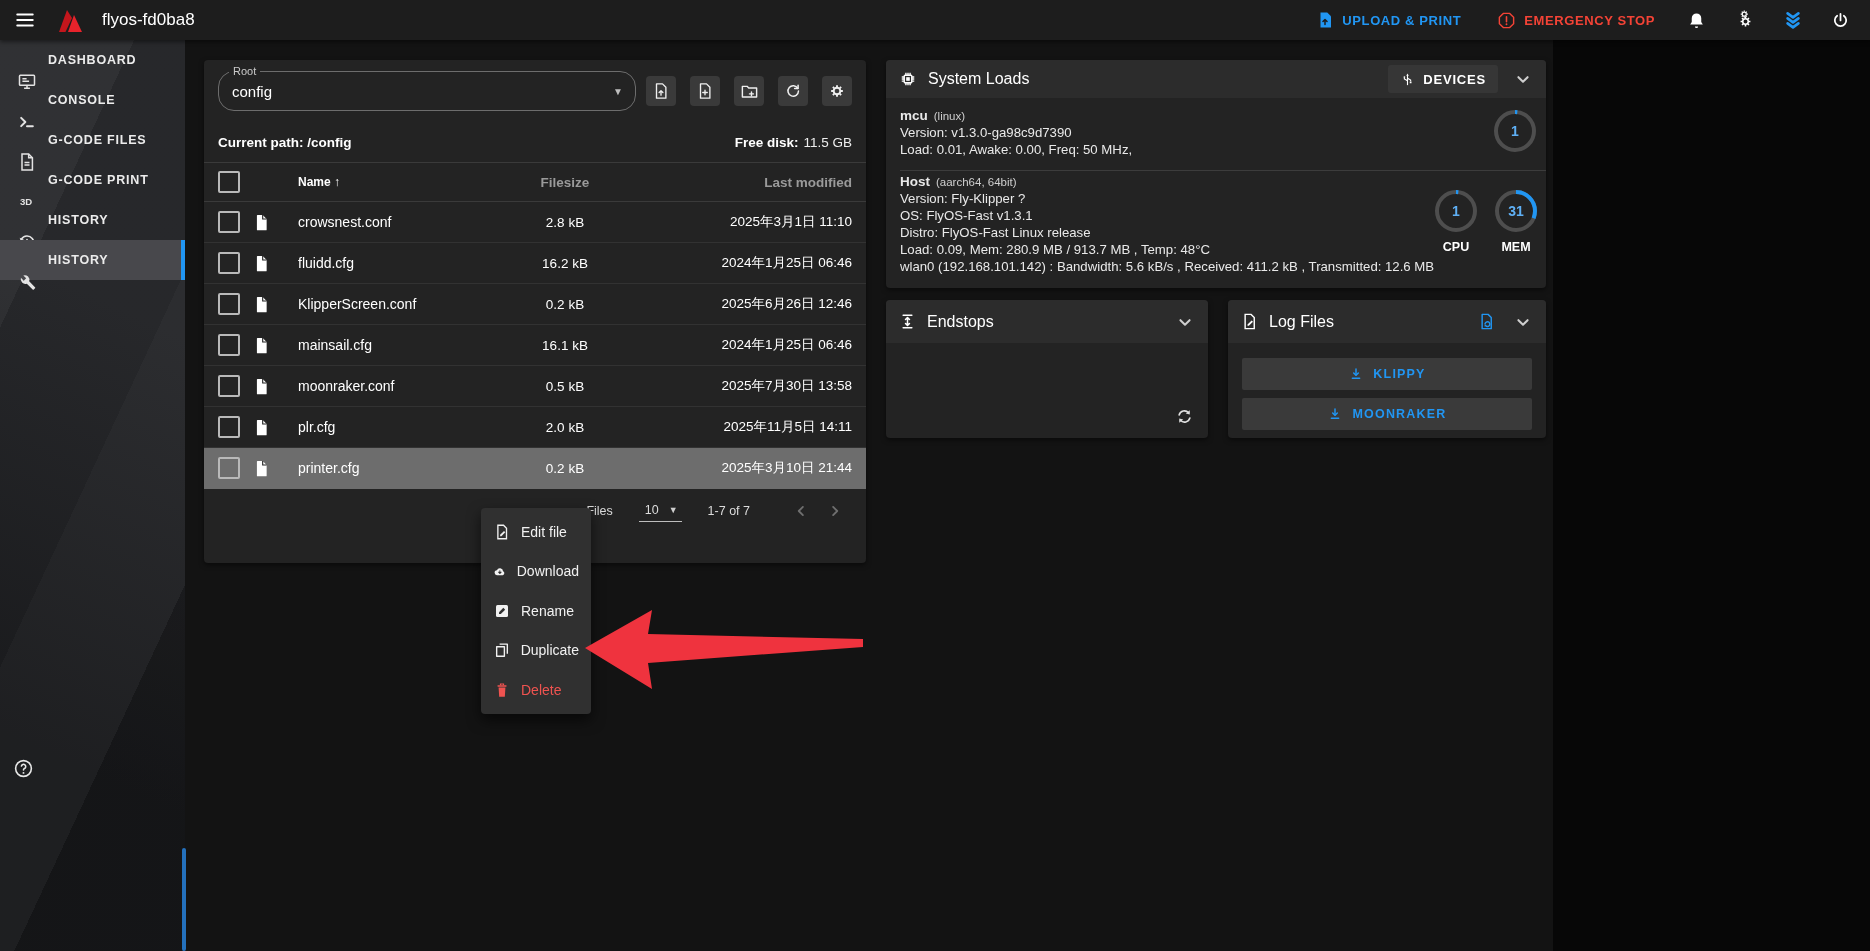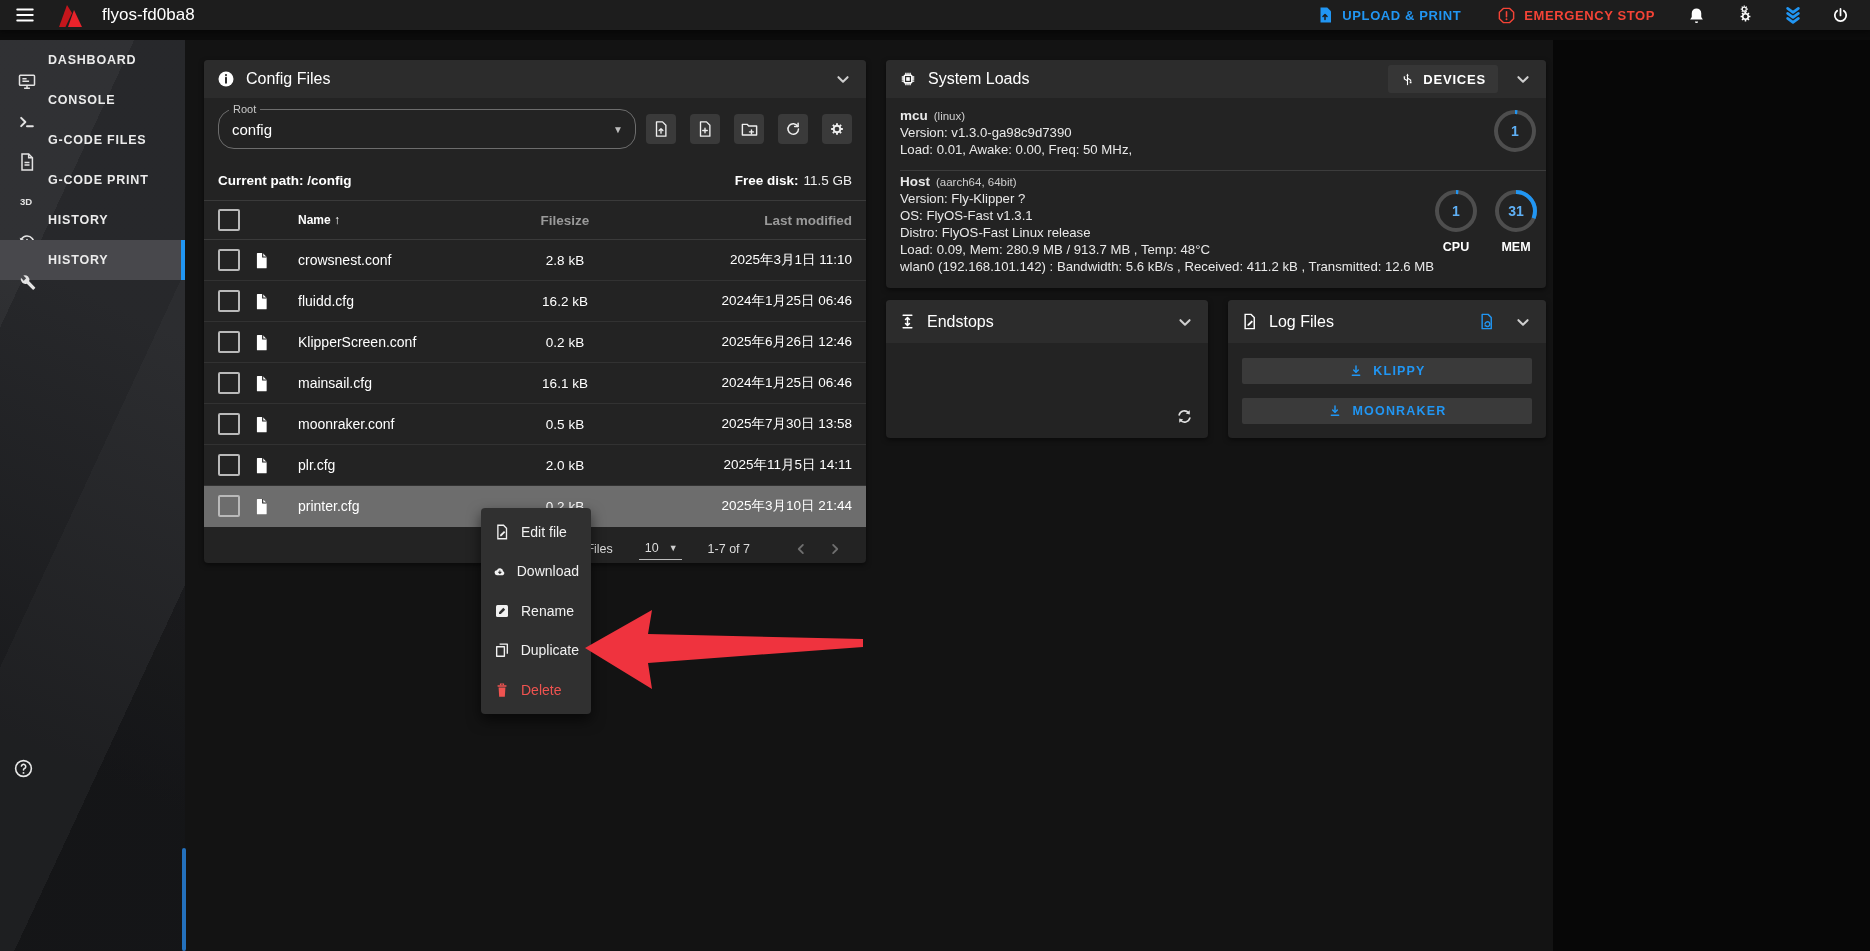--- a/index.html
+++ b/index.html
@@ -1,21 +1,21 @@
 <!DOCTYPE html>
 <html><head>
 <meta charset="utf-8">
 <style>
   html,body{margin:0;padding:0;background:#0b0b0b;}
   body{width:1870px;height:951px;position:relative;overflow:hidden;
        font-family:"Liberation Sans",sans-serif;color:#fff;-webkit-font-smoothing:antialiased;}
   svg{display:block}
 
   
-  .topbar{position:absolute;left:0;top:0;width:1870px;height:30px;background:#1d1d1d;
+  .topbar{position:absolute;left:0;top:0;width:1870px;height:40px;background:#1d1d1d;
           display:flex;align-items:center;z-index:30;box-shadow:0 2px 4px rgba(0,0,0,.45);}
   .hamburger{margin-left:14px;cursor:pointer}
   .logo{margin-left:18px}
   .app-title{margin-left:14px;font-size:17px;color:#fff;}
   .tb-right{margin-left:auto;display:flex;align-items:center;gap:24px;margin-right:18px;}
   .tb-btn{display:flex;align-items:center;gap:8px;font-size:13px;font-weight:bold;
           letter-spacing:.6px;cursor:pointer;padding:4px 6px;border-radius:3px;}
   .tb-upload{color:#2196f3}
   .tb-estop{color:#f44336}
   .tb-icon{cursor:pointer;padding:2px;}
@@ -83,21 +83,21 @@
   .sl-div{position:absolute;left:14px;right:0;top:110px;height:1px;background:#3c3c3c;}
   .gauge{position:absolute;width:46px;}
   .gauge-lb{position:absolute;width:46px;text-align:center;font-size:12.5px;font-weight:bold;color:#fff;}
 
   
   .card-end{left:886px;top:300px;width:322px;height:138px;}
   .card-end .card-header,.card-log .card-header{height:43px;}
   .end-msg{position:absolute;left:14px;top:52px;width:296px;font-size:12.5px;line-height:17px;color:#e3e3e3;}
   .sync-btn{position:absolute;right:14px;bottom:12px;color:#dfdfdf;cursor:pointer;}
   .card-log{left:1228px;top:300px;width:318px;height:138px;}
-  .log-btn{position:absolute;left:14px;width:290px;height:26px;background:#3a3a3a;border-radius:2px;
+  .log-btn{position:absolute;left:14px;width:290px;height:32px;background:#3a3a3a;border-radius:2px;
            display:flex;align-items:center;justify-content:center;gap:9px;color:#2196f3;
            font-size:12.5px;font-weight:bold;letter-spacing:1.2px;cursor:pointer;}
 
   
   .ctx-menu{position:absolute;left:481px;top:508px;width:110px;background:#303030;border-radius:4px;
             box-shadow:0 6px 14px rgba(0,0,0,.6);padding:4px 0;z-index:40;}
   .ctx-item{height:39.5px;display:flex;align-items:center;gap:10px;padding:0 12px;font-size:14px;color:#f1f1f1;cursor:pointer;}
   .ctx-item.danger{color:#ef5350;}
 
   .arrow-overlay{position:absolute;left:575px;top:598px;z-index:50;pointer-events:none;}
@@ -250,34 +250,20 @@
     <svg width="21" height="21" viewBox="0 0 24 24" fill="none" stroke="#e8e8e8" stroke-width="1.8">
         <circle cx="12" cy="12" r="9"></circle>
         <path d="M9.6 9.2a2.5 2.5 0 1 1 3.4 2.8c-.8.4-1 1-1 1.8" stroke-linecap="round"></path>
         <circle cx="12" cy="17" r="1.1" fill="#e8e8e8" stroke="none"></circle>
       </svg>
   </span>
   <span class="side-scroll"></span>
 </nav>
 
 <section class="card card-config">
-  <div class="card-header">
-    <svg width="20" height="20" viewBox="0 0 24 24">
-        <circle cx="12" cy="12" r="9" fill="#fff"></circle>
-        <path d="M12 10.5v6" stroke="#2c2c2c" stroke-width="2.4" stroke-linecap="round"></path>
-        <circle cx="12" cy="7.3" r="1.3" fill="#2c2c2c"></circle>
-      </svg>
-    <span class="card-title">Config Files</span>
-    <span class="hdr-spacer"></span>
-    <span class="chev">
-        <svg width="22" height="22" viewBox="0 0 24 24">
-          <use href="#i-chev"></use>
-        </svg>
-      </span>
-  </div>
 
   <div class="cc-toolbar">
     <div class="root-select">
       <span class="lbl">Root</span>
       <span class="val">config</span>
       <span class="caret">▼</span>
     </div>
     <div class="tool-btns">
       <span class="sq-btn">
           <svg width="18" height="18" viewBox="0 0 24 24" fill="none" stroke="currentColor" stroke-width="1.8" stroke-linecap="round" stroke-linejoin="round">

